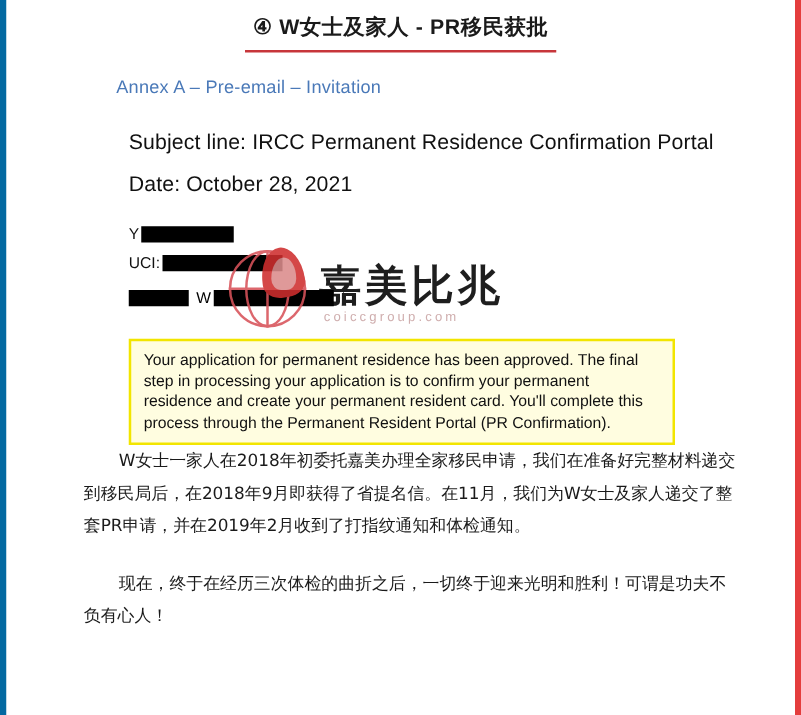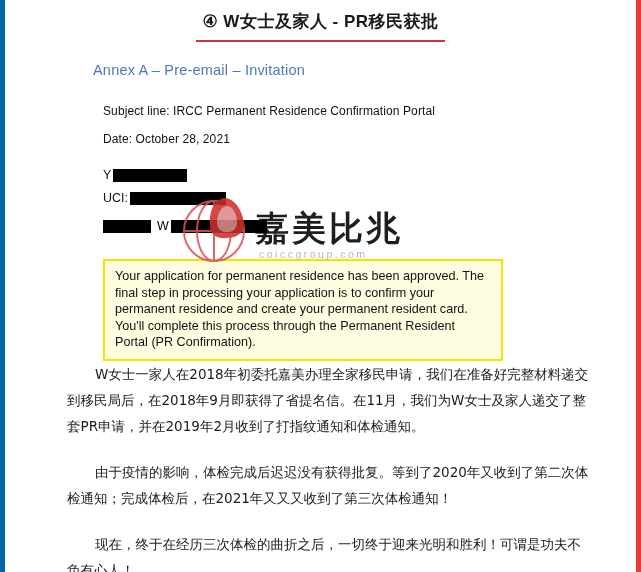--- a/index.html
+++ b/index.html
@@ -43,21 +43,21 @@
     position: relative;
     padding: 20px 40px 0 80px;
   }
   .annex-head {
     color: #4a79b8;
     font-size: 14.5px;
     letter-spacing: 0.2px;
     margin: 0 0 26px 8px;
   }
   .field {
-    font-size: 12px;
+    font-size: 17px;
     color: #111;
     margin: 0 0 14px 18px;
     letter-spacing: 0.1px;
   }
   .field.tight { margin-bottom: 13px; }
   .redact-line {
     display: flex;
     align-items: center;
     margin: 0 0 9px 18px;
     font-size: 12.5px;
@@ -82,21 +82,21 @@
     font-size: 12.5px;
   }
   .name-row .w { margin: 0 2px 0 0; }
 
   
   .highlight-box {
     margin: 26px 0 0 18px;
     border: 2px solid #f2e500;
     background: #fffde0;
     padding: 7px 10px 8px 10px;
-    width: 400px;
+    width: 437px;
     box-sizing: border-box;
   }
   .highlight-box p {
     margin: 0;
     font-size: 12.6px;
     line-height: 16.5px;
     color: #111;
   }
 
   
@@ -248,16 +248,15 @@
   <div class="watermark">
     <div class="wm-globe"></div>
     <div class="wm-ellipse"></div>
     <div class="wm-flame"></div>
     <div class="wm-flame2"></div>
     <div class="wm-text">嘉美比兆</div>
     <div class="wm-sub">coiccgroup.com</div>
   </div>
 
   <p class="cn p1">W女士一家人在2018年初委托嘉美办理全家移民申请，我们在准备好完整材料递交到移民局后，在2018年9月即获得了省提名信。在11月，我们为W女士及家人递交了整套PR申请，并在2019年2月收到了打指纹通知和体检通知。</p>
-  <p class="cn p2">由于疫情的影响，体检完成后迟迟没有获得批复。等到了2020年又收到了第二次体检通知；完成体检后，在2021年又又又收到了第三次体检通知！</p>
   <p class="cn p3">现在，终于在经历三次体检的曲折之后，一切终于迎来光明和胜利！可谓是功夫不负有心人！</p>
 
 </div>
 
 </body></html>

